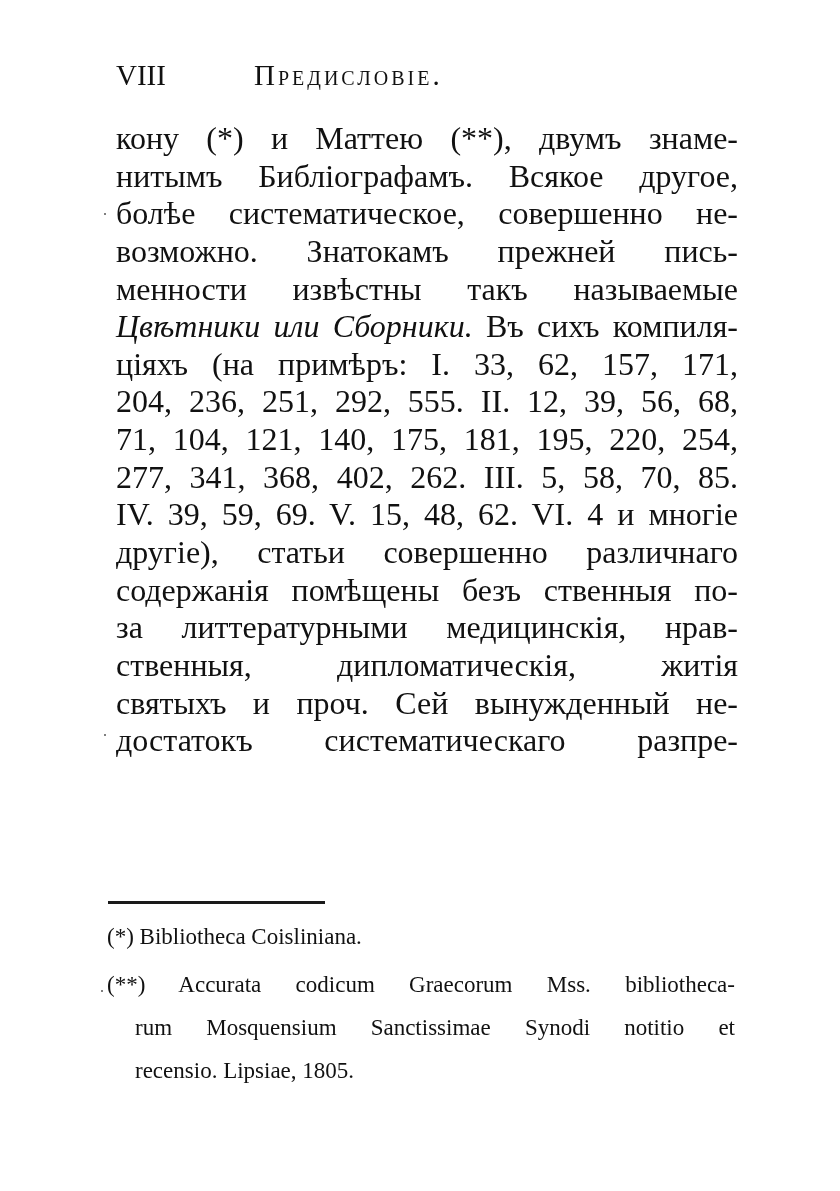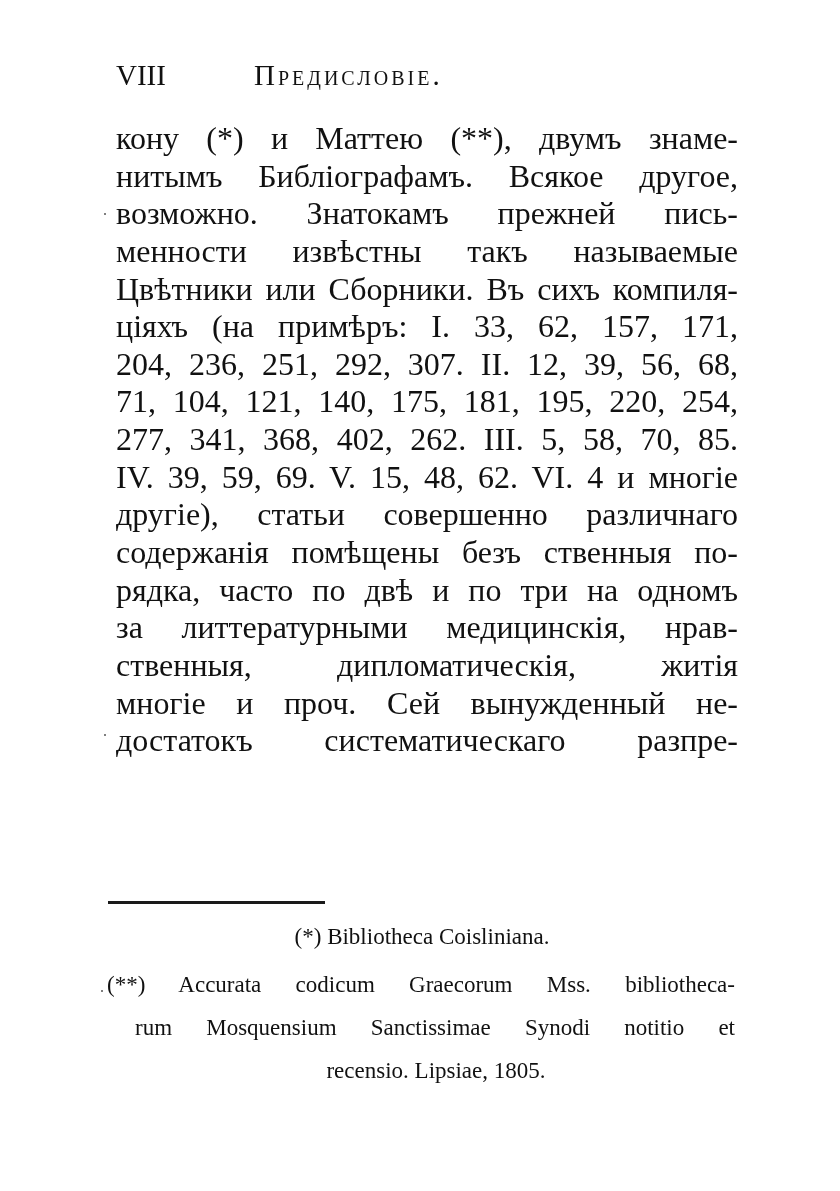--- a/index.html
+++ b/index.html
@@ -20,63 +20,63 @@
   .running-head .title { letter-spacing: 3px; font-variant: small-caps; }
   .body-text {
     position: absolute; left: 116px; top: 120px; width: 622px;
     font-size: 32px; line-height: 37.65px;
   }
   .line {
     display: block; white-space: nowrap; height: 37.65px;
     text-align: justify; text-align-last: justify;
   }
   .line.last { text-align-last: justify; }
-  .italic { }
+  .italic { font-style: italic; }
   .rule {
     position: absolute; left: 108px; top: 901px; width: 217px; height: 3px;
     background: #1a1a1a;
   }
   .footnotes {
     position: absolute; left: 107px; top: 922px; width: 630px;
     font-size: 23px;
   }
   .fn { position: relative; }
-  .fn-line { display: block; white-space: nowrap; line-height: 30px; text-align: center; }
+  .fn-line { display: block; white-space: nowrap; line-height: 30px; }
   .fn-first { margin-bottom: 18px; }
   .fn-cont { padding-left: 28px; margin-top: 13px; }
   .fn-justify { text-align: justify; text-align-last: justify; padding-right: 2px; }
   .mark { font-size: 23px; }
   .speck { position: absolute; width: 2px; height: 2px; background: #555; border-radius: 1px; }
 </style>
 </head>
 <body>
 
 <div class="page">
 
   <div class="running-head">
     <span class="folio">VIII</span><span class="title">Предисловіе.</span>
   </div>
 
   <div class="body-text">
     <span class="line">кону (*) и Маттею (**), двумъ знаме-</span>
     <span class="line">нитымъ Библіографамъ. Всякое другое,</span>
+    <span class="line">болѣе систематическое, совершенно не-</span>
     <span class="line">возможно. Знатокамъ прежней пись-</span>
     <span class="line">менности извѣстны такъ называемые</span>
     <span class="line"><span class="italic">Цвѣтники или Сборники.</span> <span>Въ сихъ компиля-</span></span>
     <span class="line">ціяхъ (на примѣръ: I. 33, 62, 157, 171,</span>
-    <span class="line">204, 236, 251, 292, 307. II. 12, 39, 56, 68,</span>
+    <span class="line">204, 236, 251, 292, 555. II. 12, 39, 56, 68,</span>
     <span class="line">71, 104, 121, 140, 175, 181, 195, 220, 254,</span>
     <span class="line">277, 341, 368, 402, 262. III. 5, 58, 70, 85.</span>
     <span class="line">IV. 39, 59, 69. V. 15, 48, 62. VI. 4 и многіе</span>
     <span class="line">другіе), статьи совершенно различнаго</span>
     <span class="line">содержанія помѣщены безъ ственныя по-</span>
-    <span class="line">рядка, часто по двѣ и по три на одномъ</span>
     <span class="line">за литтературными медицинскія, нрав-</span>
     <span class="line">ственныя, дипломатическія, житія</span>
-    <span class="line">многіе и проч. Сей вынужденный не-</span>
+    <span class="line">святыхъ и проч. Сей вынужденный не-</span>
     <span class="line last">достатокъ систематическаго разпре-</span>
   </div>
 
   <div class="rule"></div>
 
   <div class="footnotes">
     <div class="fn fn-first">
       <span class="fn-line"><span class="mark">(*)</span> <span>Bibliotheca Coisliniana.</span></span>
     </div>
     <div class="fn">

